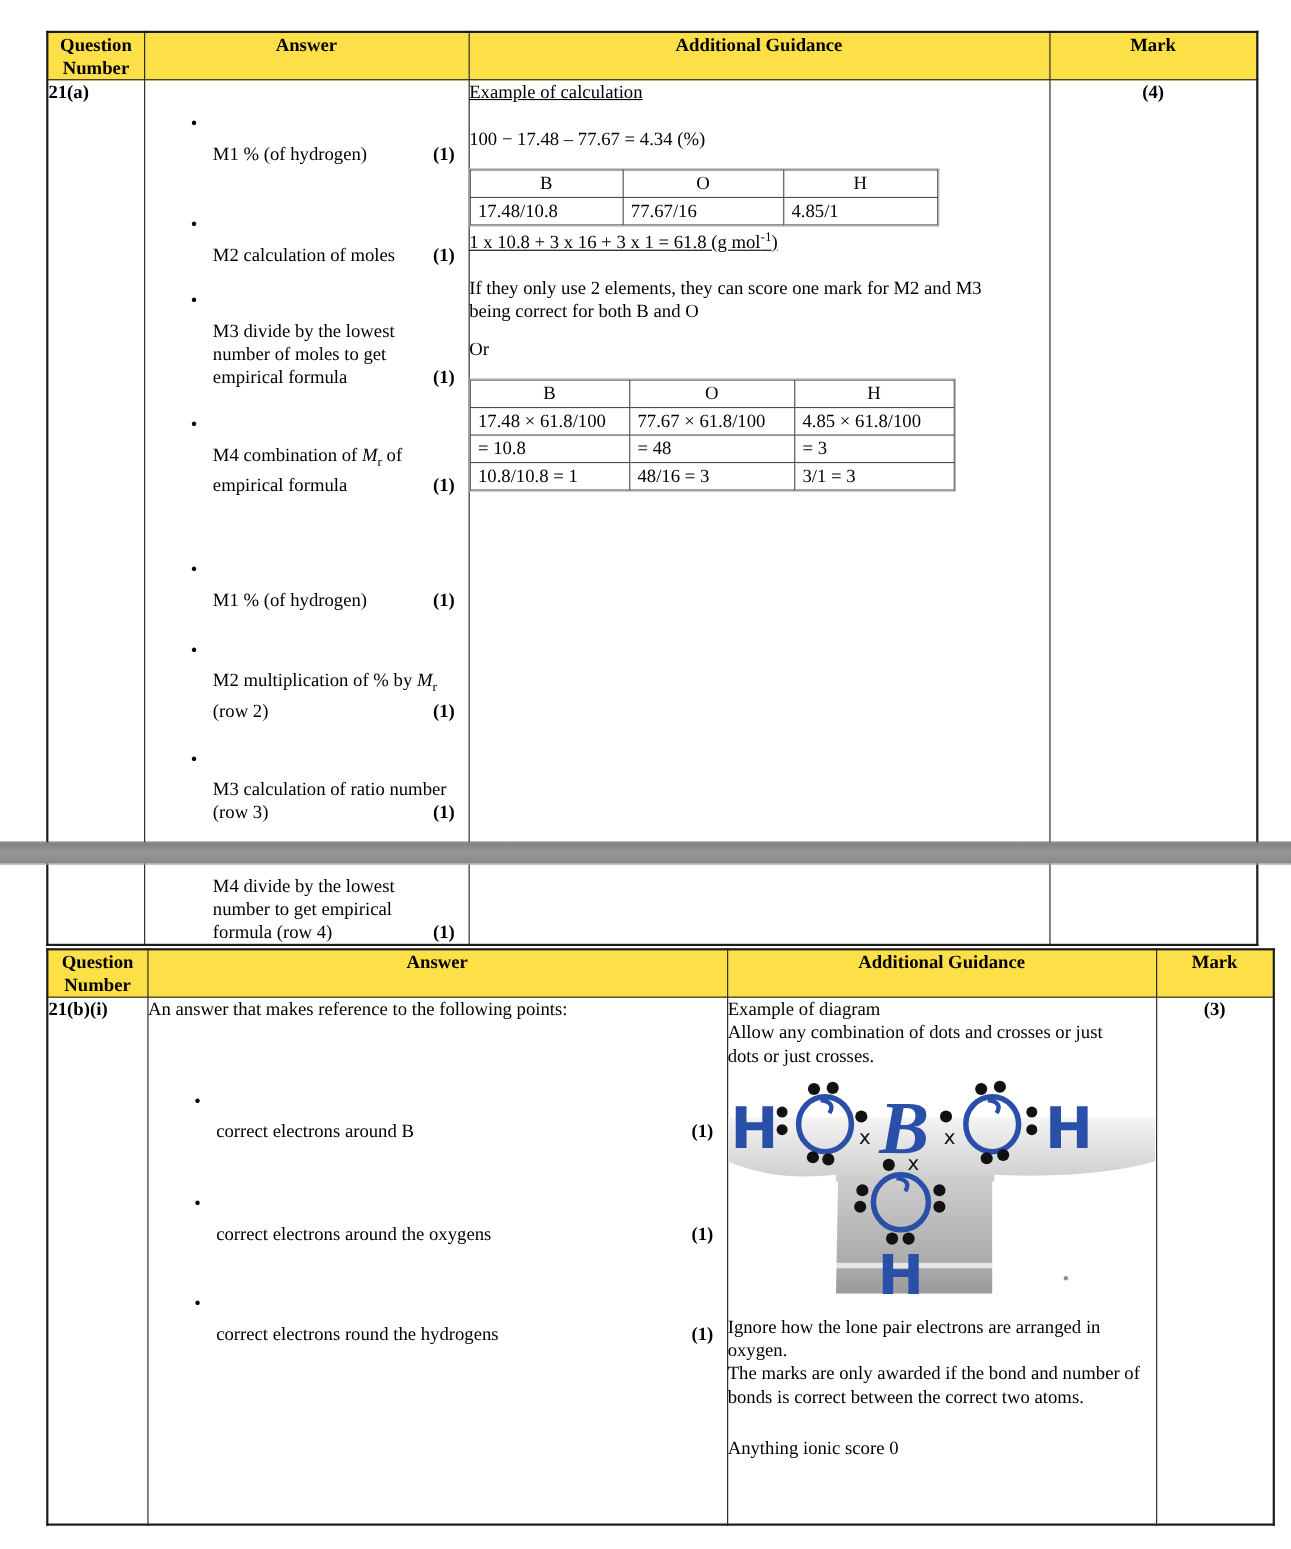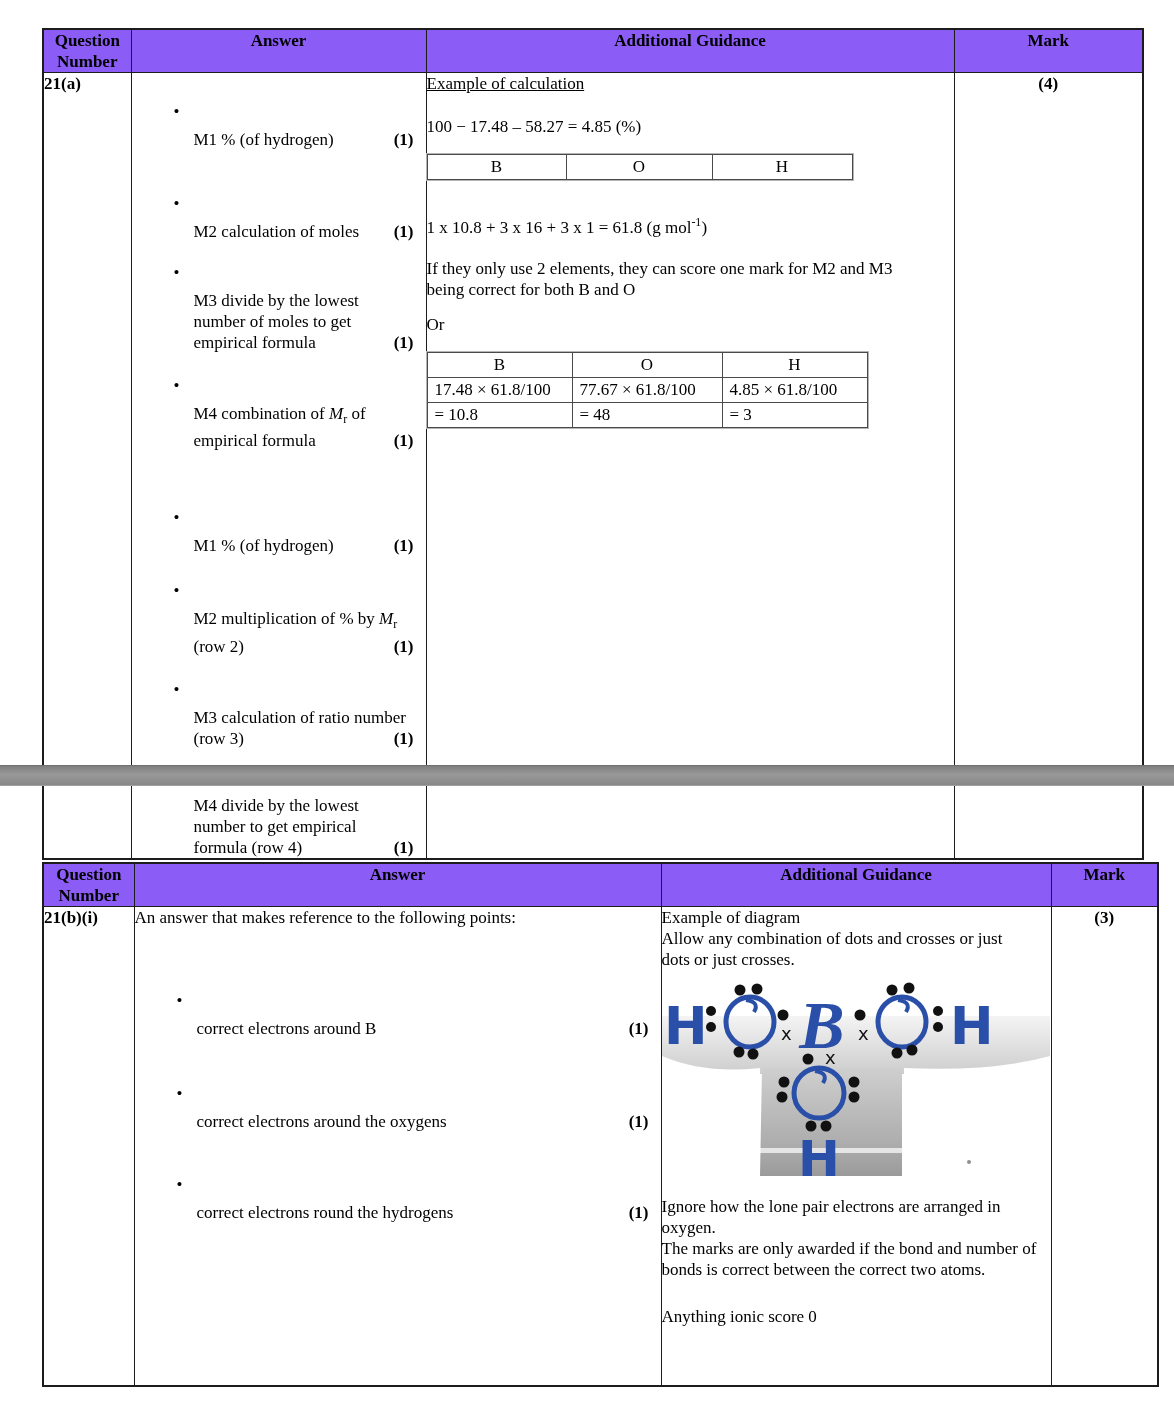--- a/index.html
+++ b/index.html
@@ -6,21 +6,21 @@
   body{
     width:1174px;height:1408px;position:relative;background:#ffffff;
     font-family:"Liberation Serif", serif;color:#000;font-size:17px;line-height:21px;
   }
   .mtable{
     position:absolute;border-collapse:collapse;table-layout:fixed;
     border:2px solid #1c1c1c;
   }
   .mtable th,.mtable td{border:1px solid #1c1c1c;vertical-align:top;padding:0;}
   .hdr{
-    background:#8b5cf6;font-weight:bold;text-align:center;vertical-align:middle;
+    background:#fde047;font-weight:bold;text-align:center;vertical-align:middle;
     padding:2px 2px;
   }
   .qncell{font-weight:bold;padding:3px 4px 0 6px;}
   .markcell{font-weight:bold;text-align:center;padding-top:5px;}
   .acell,.gcell{padding:6px 10px;}
   
   .blist{list-style:none;margin:0;padding:0 8px 0 36px;}
   .bli{position:relative;padding-left:26px;min-height:21px;}
   .bull{position:absolute;left:6px;top:0;}
   .btext{display:inline-block;width:220px;vertical-align:top;margin-top:28px;}
@@ -37,21 +37,21 @@
   .t1b li:nth-child(6){margin-top:24px;}
   .t1b li:nth-child(7){margin-top:22px;}
   .t1b li:nth-child(8){margin-top:18px;}
   
   .t2b li:nth-child(1){margin-top:62px;}
   .t2b li:nth-child(2){margin-top:44px;}
   .t2b li:nth-child(3){margin-top:42px;}
   .t2b .btext{width:380px;}
   .gtitle{text-decoration:underline;}
   .calc1{margin-top:22px;}
-  .calc2{margin-top:32px;}
+  .calc2{text-decoration:underline;}
   .gnote{margin-top:20px;width:505px;}
   .gor{margin-top:14px;}
   .innert{border-collapse:collapse;margin-top:17px;border:1px solid #4a4a4a;outline:1px solid #b5b5b5;}
   .innert th,.innert td{border:1px solid #4a4a4a;padding:1px 7px;text-align:left;vertical-align:top;font-size:17px;line-height:22px;}
   .innert th{text-align:center;font-weight:normal;}
   .pagebar{position:absolute;left:0;top:765px;width:1174px;height:19px;
     background:linear-gradient(180deg,#7f7f7f,#989898 45%,#888888);
     border-top:1px solid #707070;border-bottom:1px solid #9f9f9f;}
   .allowtext{width:372px;}
   .digwrap{margin-top:8px;width:388px;height:202px;}
@@ -86,34 +86,39 @@
         <li class="bli"><span class="bull">•</span><span class="btext"><span>M3 divide by the lowest number of moles to get empirical formula</span></span><span class="bmark">(1)</span></li>
         <li class="bli"><span class="bull">•</span><span class="btext"><span>M4 combination of </span><span class="mi">M</span><sub>r</sub><span> of empirical formula</span></span><span class="bmark">(1)</span></li>
         <li class="bli"><span class="bull">•</span><span class="btext"><span>M1 % (of hydrogen)</span></span><span class="bmark">(1)</span></li>
         <li class="bli"><span class="bull">•</span><span class="btext"><span>M2 multiplication of % by </span><span class="mi">M</span><sub>r</sub><span> (row 2)</span></span><span class="bmark">(1)</span></li>
         <li class="bli"><span class="bull">•</span><span class="btext"><span>M3 calculation of ratio number (row 3)</span></span><span class="bmark">(1)</span></li>
         <li class="bli"><span class="bull">•</span><span class="btext"><span>M4 divide by the lowest number to get empirical formula (row 4)</span></span><span class="bmark">(1)</span></li>
       </ul>
     </td>
     <td class="gcell">
       <div class="gtitle">Example of calculation</div>
-      <div class="calc1">100 − 17.48 – 58.27 = 4.85 (%)</div>
+      <div class="calc1">100 − 17.48 – 77.67 = 4.34 (%)</div>
 
       <table class="innert">
         <colgroup>
               <col style="width:139px">
               <col style="width:146px">
               <col style="width:140px">
             </colgroup>
         <tbody>
               <tr>
           <th>B</th>
           <th>O</th>
           <th>H</th>
         </tr>
+        <tr>
+          <td>17.48/10.8</td>
+          <td>77.67/16</td>
+          <td>4.85/1</td>
+        </tr>
       </tbody>
           </table>
 
       <div class="calc2"><span>1 x 10.8 + 3 x 16 + 3 x 1 = 61.8 (g mol</span><sup>-1</sup><span>)</span></div>
       <div class="gnote">If they only use 2 elements, they can score one mark for M2 and M3 being correct for both B and O</div>
       <div class="gor">Or</div>
 
       <table class="innert">
         <colgroup>
               <col style="width:145px">
@@ -128,20 +133,25 @@
         </tr>
         <tr>
           <td>17.48 × 61.8/100</td>
           <td>77.67 × 61.8/100</td>
           <td>4.85 × 61.8/100</td>
         </tr>
         <tr>
           <td>= 10.8</td>
           <td>= 48</td>
           <td>= 3</td>
+        </tr>
+        <tr>
+          <td>10.8/10.8 = 1</td>
+          <td>48/16 = 3</td>
+          <td>3/1 = 3</td>
         </tr>
       </tbody>
           </table>
     </td>
     <td class="markcell">(4)</td>
   </tr>
 </tbody>
   </table>
 
 <div class="pagebar"></div>

